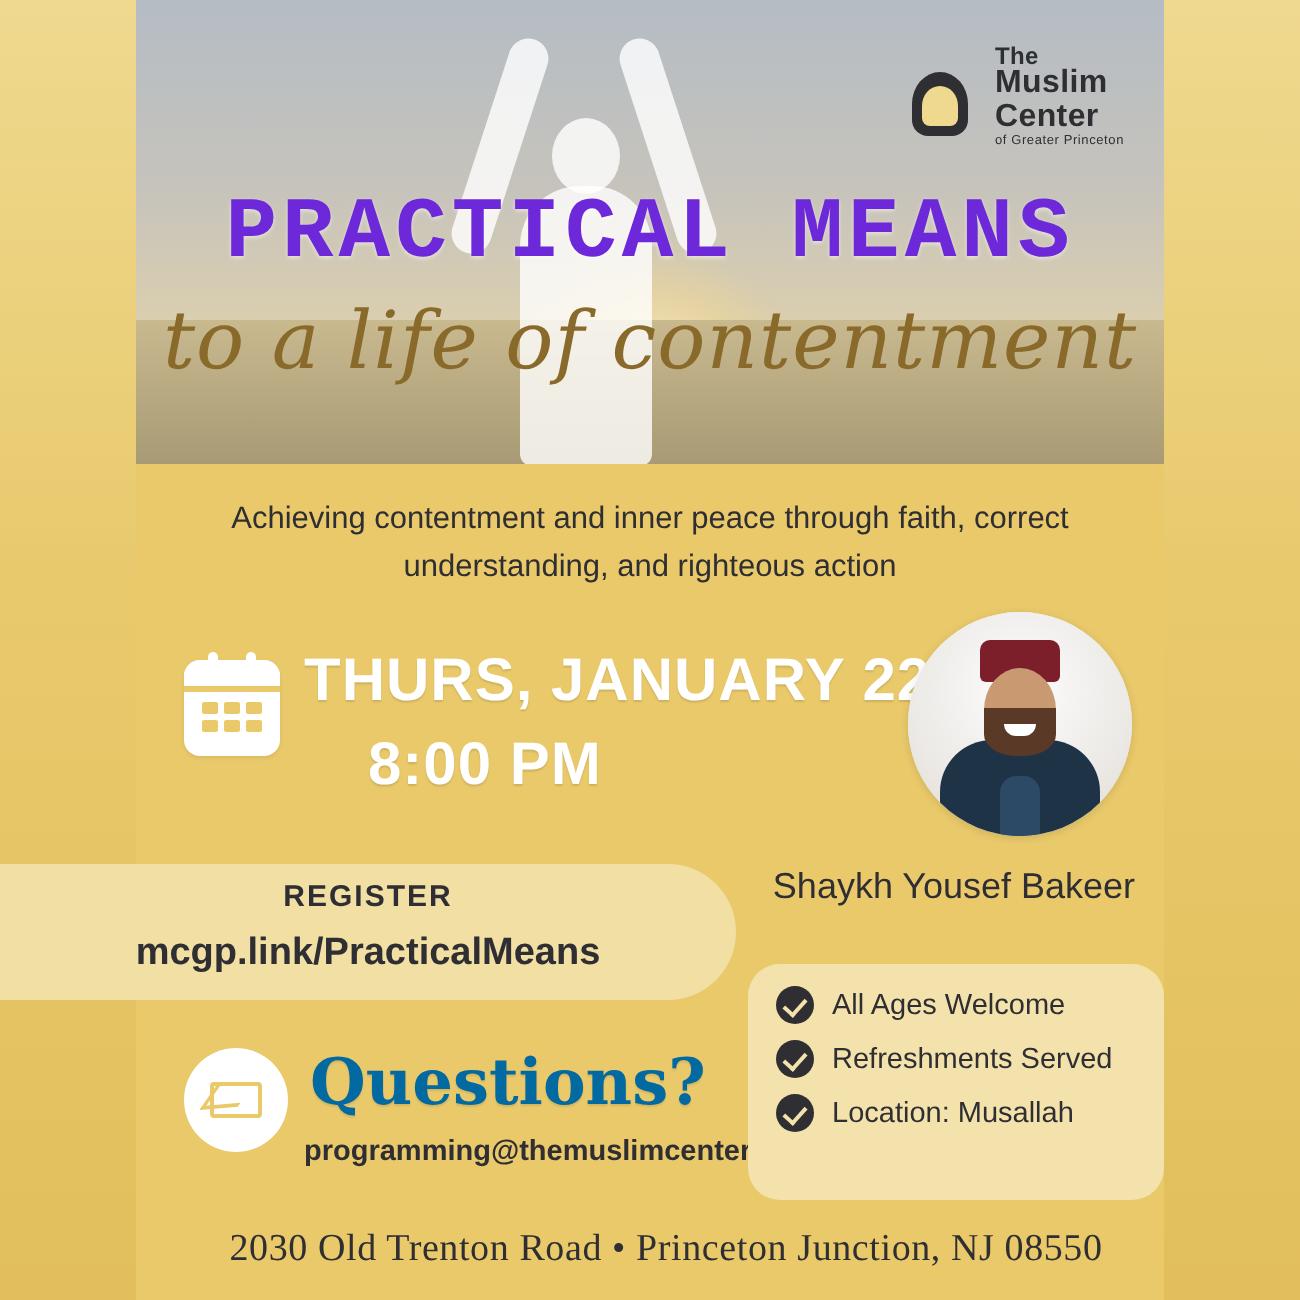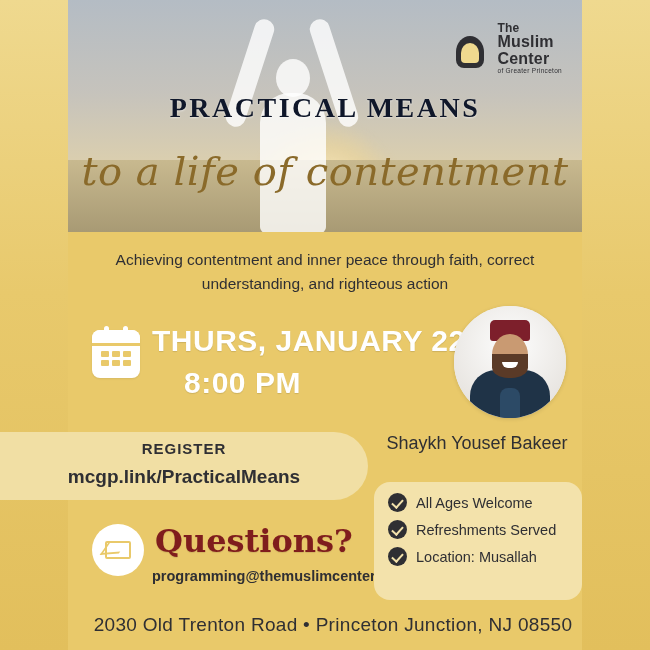--- a/index.html
+++ b/index.html
@@ -143,25 +143,25 @@
     letter-spacing: .3px;
     margin-top: 1px;
   }
 
   
   .title-main {
     position: absolute;
     top: 92px;
     left: 0; right: 0;
     text-align: center;
-    font-family: Liberation Serif, serif;
-    font-size: 28px;
+    font-family: Liberation Mono, monospace;
+    font-size: 43px;
     font-weight: bold;
     letter-spacing: 2.5px;
-    color: #0f172a;
+    color: #6d28d9;
     text-shadow: 0 1px 2px rgba(255,255,255,.5);
   }
   .title-script {
     position: absolute;
     top: 148px;
     left: 0; right: 0;
     text-align: center;
     font-family: "DejaVu Serif", serif;
     font-style: italic;
     font-size: 40px;
@@ -372,21 +372,21 @@
     transform: skewX(-38deg) rotate(-5deg);
     transform-origin: left top;
   }
   .questions-title {
     position: absolute;
     left: 155px;
     top: 522px;
     font-family: "DejaVu Serif", serif;
     font-size: 32px;
     font-weight: bold;
-    color: #7f1d1d;
+    color: #0369a1;
     text-shadow: 0 1px 1px rgba(0,0,0,.10);
   }
   .questions-email {
     position: absolute;
     left: 152px;
     top: 568px;
     font-size: 14.5px;
     font-weight: bold;
     color: #2f2f33;
   }
@@ -427,21 +427,21 @@
     border-bottom: 2px solid #f3e2ab;
     transform: rotate(42deg);
   }
 
   
   .footer {
     position: absolute;
     left: 0; right: 0;
     bottom: 14px;
     text-align: center;
-    font-family: Liberation Sans, sans-serif;
+    font-family: Liberation Serif, serif;
     font-size: 19px;
     color: #2f2f33;
     letter-spacing: .3px;
     margin-left: 16px;
   }
 </style>
 </head>
 <body>
 
 <div class="poster">

